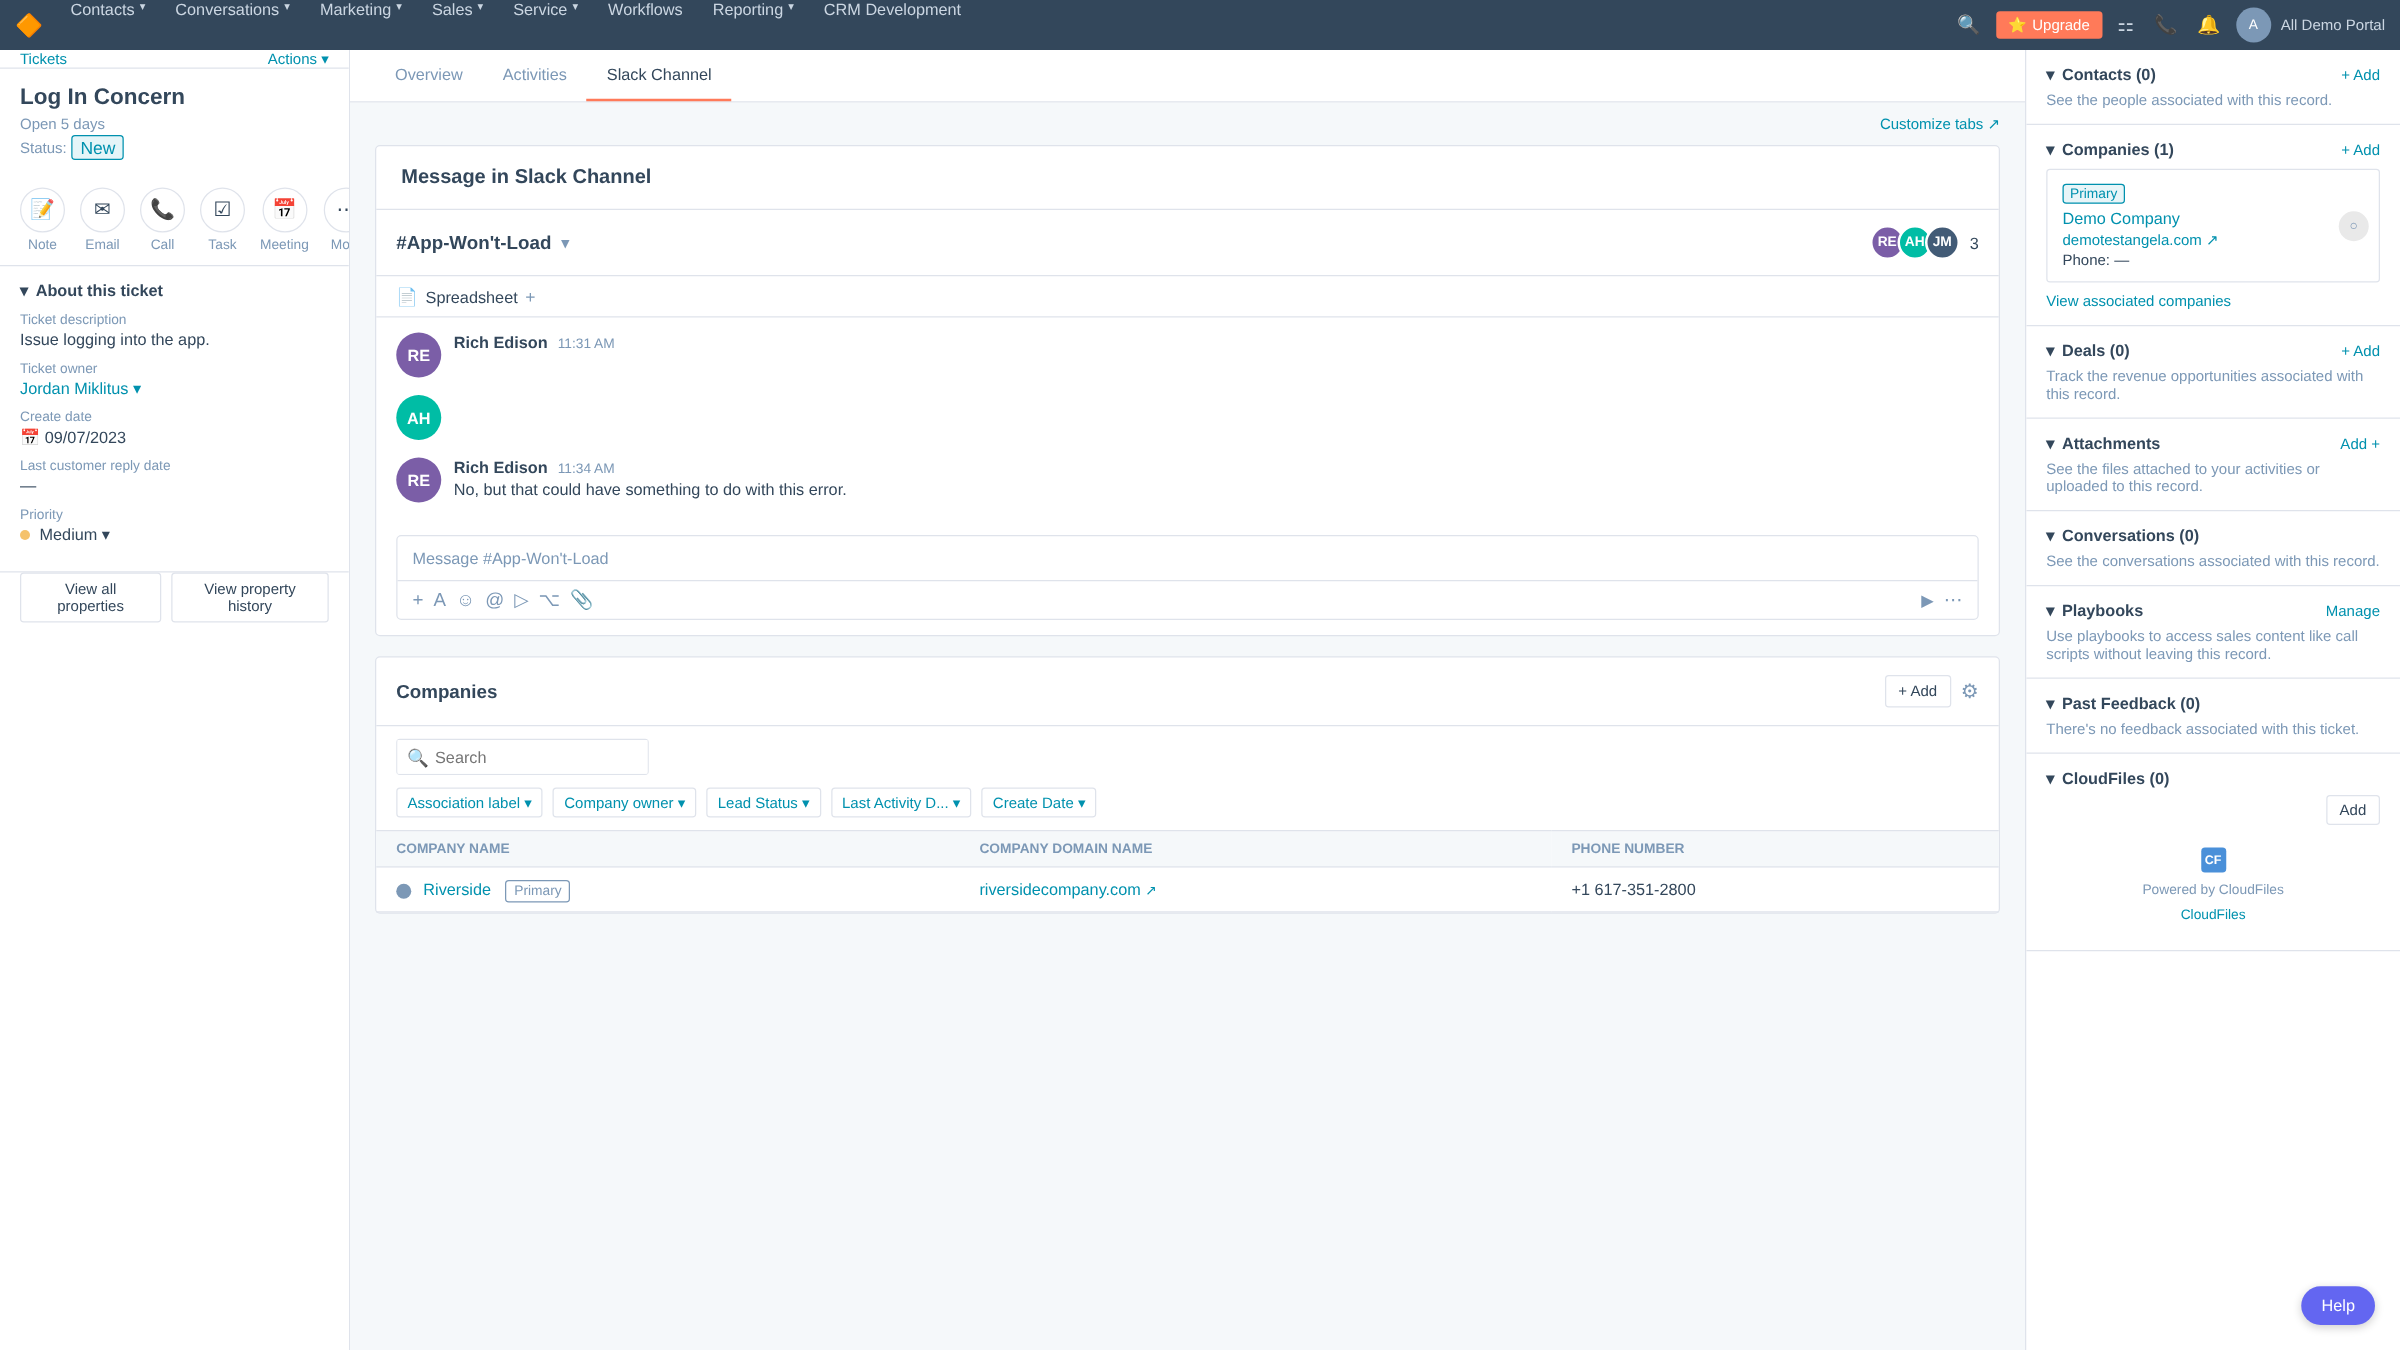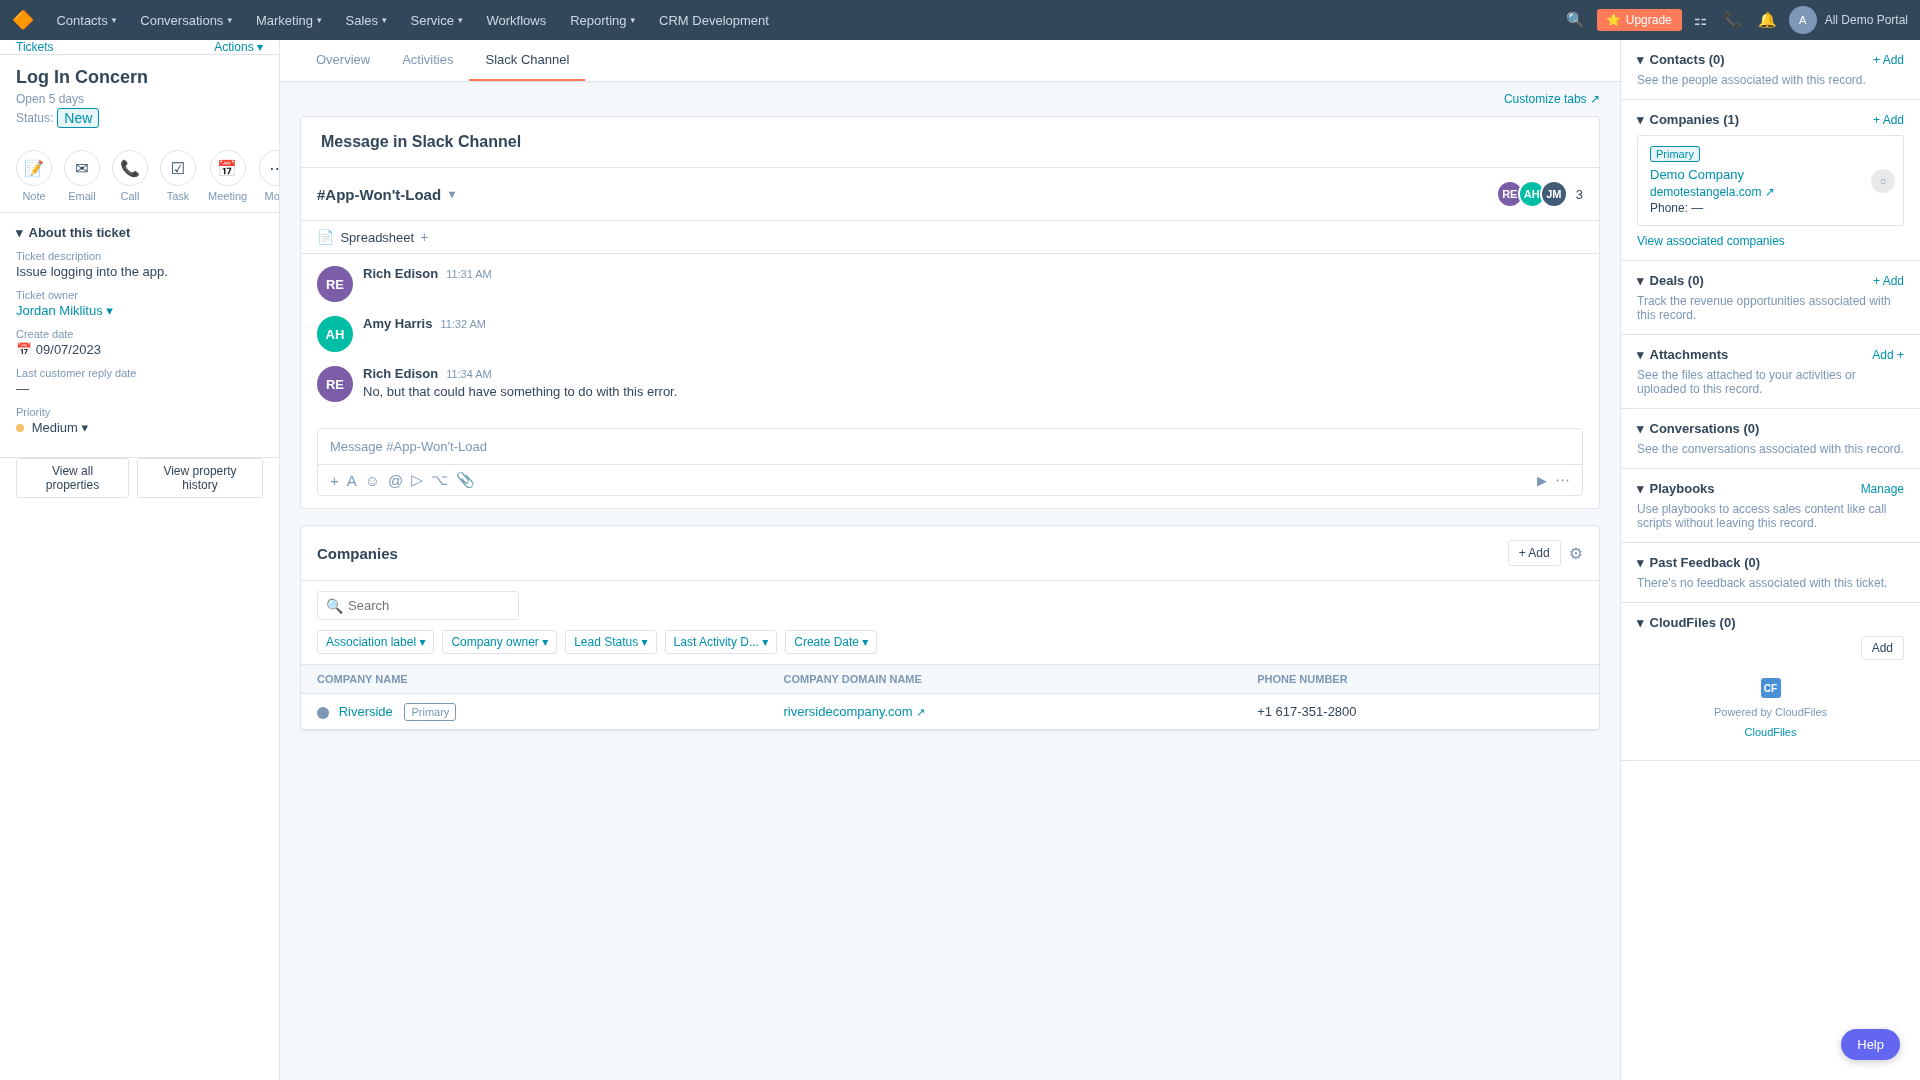--- a/index.html
+++ b/index.html
@@ -1,21 +1,21 @@
 <!DOCTYPE html>
 <html><head>
   <meta charset="utf-8">
   <style>
     * { box-sizing: border-box; margin: 0; padding: 0; }
     body { font-family: -apple-system, BlinkMacSystemFont, 'Segoe UI', Helvetica, Arial, sans-serif; font-size: 13px; background: #f5f8fa; color: #33475b; }
 
     
     .top-nav { display: flex; align-items: center; background: #33475b; height: 40px; padding: 0 12px; gap: 4px; }
     .top-nav .logo { color: #ff7a59; font-size: 18px; margin-right: 8px; }
-    .nav-item { color: #cbd6e2; font-size: 13px; padding: 0 10px; height: 40px; display: flex; align-items: center; cursor: pointer; gap: 4px; }
+    .nav-item { color: #cbd6e2; font-size: 13px; padding: 0 10px; height: 40px; display: flex; align-items: flex-start; cursor: pointer; gap: 4px; }
     .nav-item .chevron { font-size: 9px; }
     .nav-spacer { flex: 1; }
     .nav-icons { display: flex; align-items: center; gap: 8px; }
     .nav-icon { color: #cbd6e2; font-size: 15px; cursor: pointer; padding: 4px; }
     .upgrade-btn { background: #ff7a59; color: #fff; border: none; border-radius: 3px; padding: 4px 10px; font-size: 12px; cursor: pointer; display: flex; align-items: center; gap: 4px; }
     .user-avatar { background: #7c98b6; border-radius: 50%; width: 28px; height: 28px; display: flex; align-items: center; justify-content: center; color: #fff; font-size: 11px; cursor: pointer; }
     .portal-name { color: #cbd6e2; font-size: 12px; }
 
     
     .app-layout { display: flex; height: calc(100vh - 40px); }
@@ -317,24 +317,20 @@
           <div class="msg-content">
             <div class="msg-header">
               <span class="msg-name">Rich Edison</span>
               <span class="msg-time">11:31 AM</span>
             </div>
           </div>
         </div>
         <div class="message">
           <div class="msg-avatar amy">AH</div>
           <div class="msg-content">
-            <div class="msg-header">
-              <span class="msg-name">Amy Harris</span>
-              <span class="msg-time">11:32 AM</span>
-            </div>
           </div>
         </div>
         <div class="message">
           <div class="msg-avatar rich">RE</div>
           <div class="msg-content">
             <div class="msg-header">
               <span class="msg-name">Rich Edison</span>
               <span class="msg-time">11:34 AM</span>
             </div>
             <div class="msg-text">No, but that could have something to do with this error.</div>

